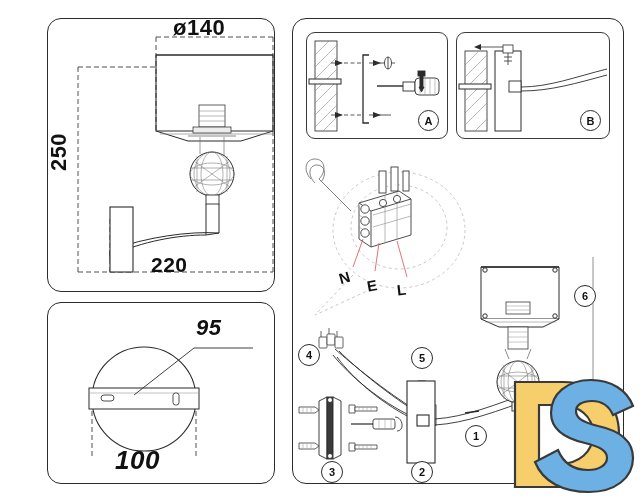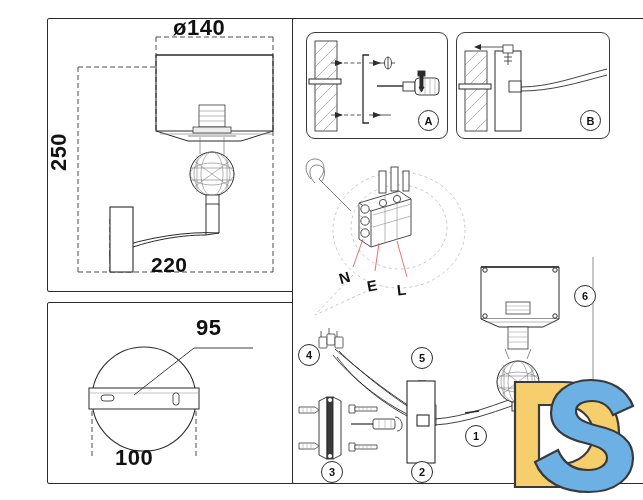--- a/index.html
+++ b/index.html
@@ -1,19 +1,19 @@
 <!DOCTYPE html>
 <html><head>
 <meta charset="utf-8">
 <style>
   html,body{margin:0;padding:0;background:#ffffff;}
   body{width:643px;height:500px;overflow:hidden;
        font-family:"Liberation Sans", sans-serif;color:#1a1a1a;}
   #sheet{position:relative;width:643px;height:500px;background:#fff;}
-  .panel{position:absolute;border:1.4px solid #2b2b2b;border-radius:2px;background:#fff;padding-left:32px;}
+  .panel{position:absolute;border:1.4px solid #2b2b2b;border-radius:14px;background:#fff;}
   .subpanel{position:absolute;border:1.1px solid #3a3a3a;border-radius:9px;background:#fff;}
   svg{position:absolute;left:0;top:0;overflow:visible;}
   .dimtxt{position:absolute;font-family:"Liberation Sans",sans-serif;
           font-weight:700;color:#111;letter-spacing:0.5px;white-space:nowrap;}
   .calloutnum{position:absolute;width:20px;height:20px;border:1.2px solid #2b2b2b;
               border-radius:50%;display:flex;align-items:center;justify-content:center;
               font-size:11px;font-weight:700;background:#fff;color:#111;}
   .letterlbl{position:absolute;width:19px;height:19px;border:1.2px solid #2b2b2b;
              border-radius:50%;display:flex;align-items:center;justify-content:center;
              font-size:11px;font-weight:700;background:#fff;color:#111;}
@@ -93,21 +93,21 @@
       </g>
     </svg>
 
     <div class="dimtxt" style="left:125px;top:-4px;font-size:22px;">ø140</div>
 
     <div class="dimtxt" style="left:-8px;top:120px;font-size:22px;transform:rotate(-90deg);transform-origin:center;">250</div>
 
     <div class="dimtxt" style="left:103px;top:234px;font-size:21px;">220</div>
   </div>
 
-  <div class="panel" style="left:47px;top:302px;width:226px;height:180px;">
+  <div class="panel" style="left:47px;top:302px;width:226px;height:180px;font-style:italic;">
 
     <svg width="226" height="180">
 
       <g stroke="#3a3a3a" stroke-width="0.9" fill="none" stroke-dasharray="5,3">
         <path d="M44,100 L44,155"></path>
         <path d="M148,100 L148,155"></path>
       </g>
 
       <circle cx="96" cy="96" r="52" fill="#fff" stroke="#2b2b2b" stroke-width="1.1"></circle>
 
@@ -121,21 +121,21 @@
         <rect x="125" y="90" width="6" height="12" rx="2.5"></rect>
       </g>
 
       <g stroke="#2b2b2b" stroke-width="0.9" fill="none">
         <path d="M86,92 L146,45 L205,45"></path>
       </g>
     </svg>
 
     <div class="dimtxt" style="left:148px;top:12px;font-size:22px;">95</div>
 
-    <div class="dimtxt" style="left:67px;top:142px;font-size:22px;">100</div>
+    <div class="dimtxt" style="left:67px;top:142px;font-size:26px;">100</div>
   </div>
 
   <div class="panel" style="left:292px;top:18px;width:330px;height:464px;">
 
     <div class="subpanel" style="left:13px;top:13px;width:140px;height:105px;">
       <svg width="140" height="105">
 
         <g>
           <rect x="8" y="8" width="22" height="90" fill="#fff" stroke="#3a3a3a" stroke-width="0.9"></rect>
           <g stroke="#8a8a8a" stroke-width="0.6">

